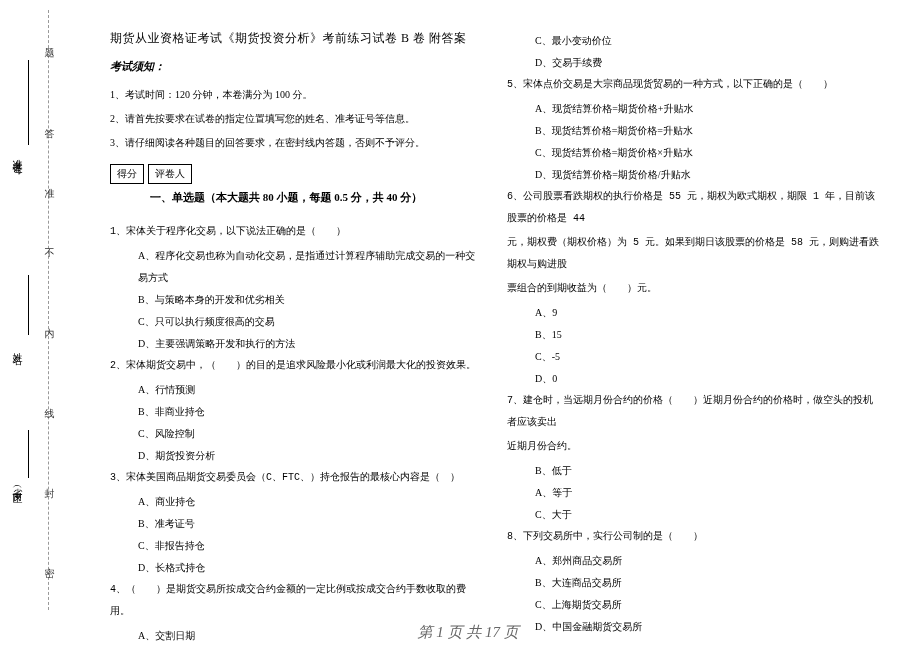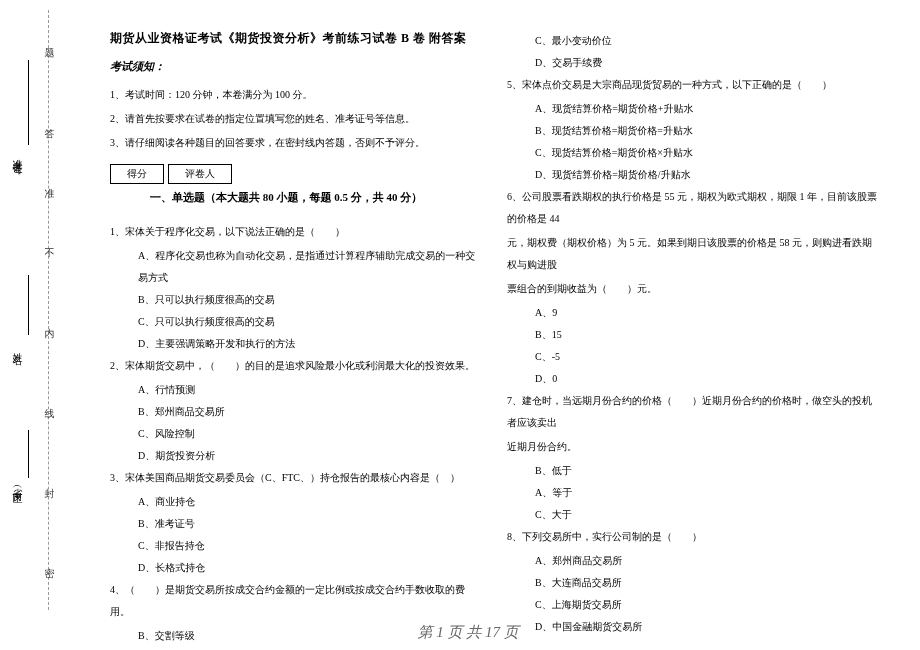--- a/index.html
+++ b/index.html
@@ -51,21 +51,21 @@
       gap: 24px;
       height: 590px;
     }
     .col {
       flex: 1;
       display: flex;
       flex-direction: column;
     }
     .exam-title {
       font-size: 12px;
-      font-weight: bold;
+      font-weight: normal;
       text-align: left;
       margin-bottom: 12px;
       letter-spacing: 0.5px;
     }
     .notice-title {
       font-size: 11px;
       font-weight: bold;
       margin-bottom: 10px;
       font-style: italic;
     }
@@ -75,33 +75,34 @@
       margin-bottom: 2px;
     }
     .score-row {
       display: flex;
       align-items: center;
       margin: 8px 0 6px 0;
       gap: 4px;
     }
     .score-box {
       border: 1px solid #000;
-      padding: 2px 16px;
+      padding: 2px 6px;
       font-size: 10px;
     }
     .section-title {
       font-size: 11px;
       font-weight: bold;
       margin-left: 40px;
       margin-bottom: 16px;
     }
     .question {
       font-size: 10px;
       line-height: 2.2;
       margin-bottom: 2px;
+      font-family: Liberation Mono, monospace;
     }
     .option {
       font-size: 10px;
       line-height: 2.2;
       padding-left: 28px;
     }
     .footer {
       position: absolute;
       bottom: 8px;
       left: 8px;
@@ -152,37 +153,38 @@
       <div class="notice-item">3、请仔细阅读各种题目的回答要求，在密封线内答题，否则不予评分。</div>
 
       <div class="score-row">
         <span class="score-box">得分</span>
         <span class="score-box">评卷人</span>
       </div>
       <div class="section-title">一、单选题（本大题共 80 小题，每题 0.5 分，共 40 分）</div>
 
       <div class="question">1、宋体关于程序化交易，以下说法正确的是（　　）</div>
       <div class="option">A、程序化交易也称为自动化交易，是指通过计算程序辅助完成交易的一种交易方式</div>
-      <div class="option">B、只可以执行频度很高的交易</div>
+      <div class="option">B、与策略本身的开发和优劣相关</div>
       <div class="option">C、只可以执行频度很高的交易</div>
       <div class="option">D、主要强调策略开发和执行的方法</div>
 
       <div class="question">2、宋体期货交易中，（　　）的目的是追求风险最小化或利润最大化的投资效果。</div>
       <div class="option">A、行情预测</div>
-      <div class="option">B、郑州商品交易所</div>
+      <div class="option">B、非商业持仓</div>
       <div class="option">C、风险控制</div>
       <div class="option">D、期货投资分析</div>
 
       <div class="question">3、宋体美国商品期货交易委员会（C、FTC、）持仓报告的最核心内容是（　）</div>
       <div class="option">A、商业持仓</div>
       <div class="option">B、准考证号</div>
       <div class="option">C、非报告持仓</div>
       <div class="option">D、长格式持仓</div>
 
       <div class="question">4、（　　）是期货交易所按成交合约金额的一定比例或按成交合约手数收取的费用。</div>
+      <div class="option">A、交割日期</div>
       <div class="option">B、交割等级</div>
     </div>
 
     <div class="col">
       <div class="option">C、最小变动价位</div>
       <div class="option">D、交易手续费</div>
 
       <div class="question">5、宋体点价交易是大宗商品现货贸易的一种方式，以下正确的是（　　）</div>
       <div class="option">A、现货结算价格=期货价格+升贴水</div>
       <div class="option">B、现货结算价格=期货价格=升贴水</div>

